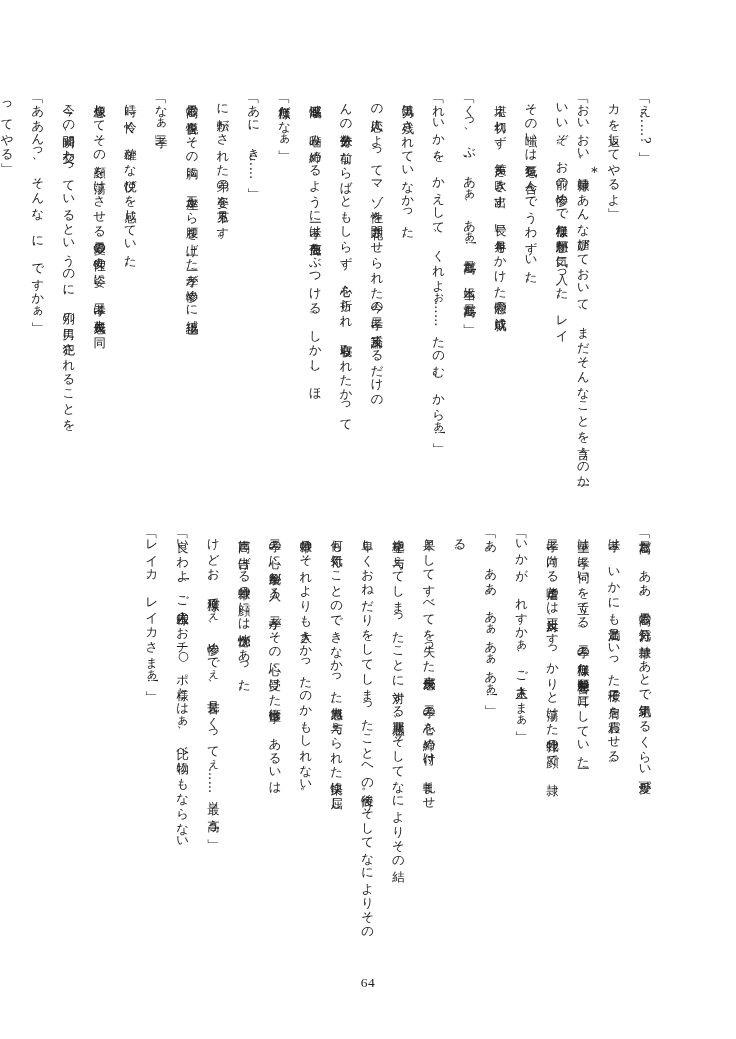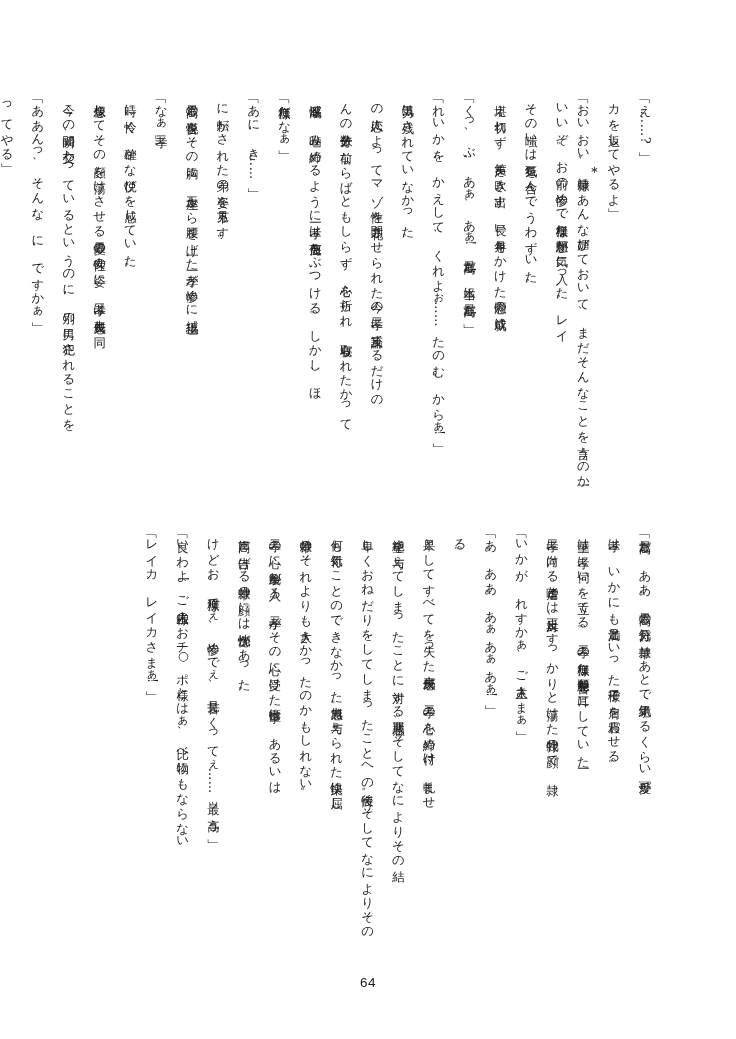--- a/index.html
+++ b/index.html
@@ -64,21 +64,21 @@
     font-family: "DejaVu Serif", "Liberation Serif", serif;
   }
 
   .page-number {
     position: absolute;
     left: 0;
     right: 0;
     top: 975px;
     text-align: center;
     font-size: 13.5px;
-    font-family: Liberation Sans, sans-serif;
+    font-family: Liberation Serif, serif;
     color: #1d1d1d;
     letter-spacing: 0.04em;
   }
 </style>
 </head>
 <body>
 
 <div id="page">
 
   <div class="section-mark">＊</div>

